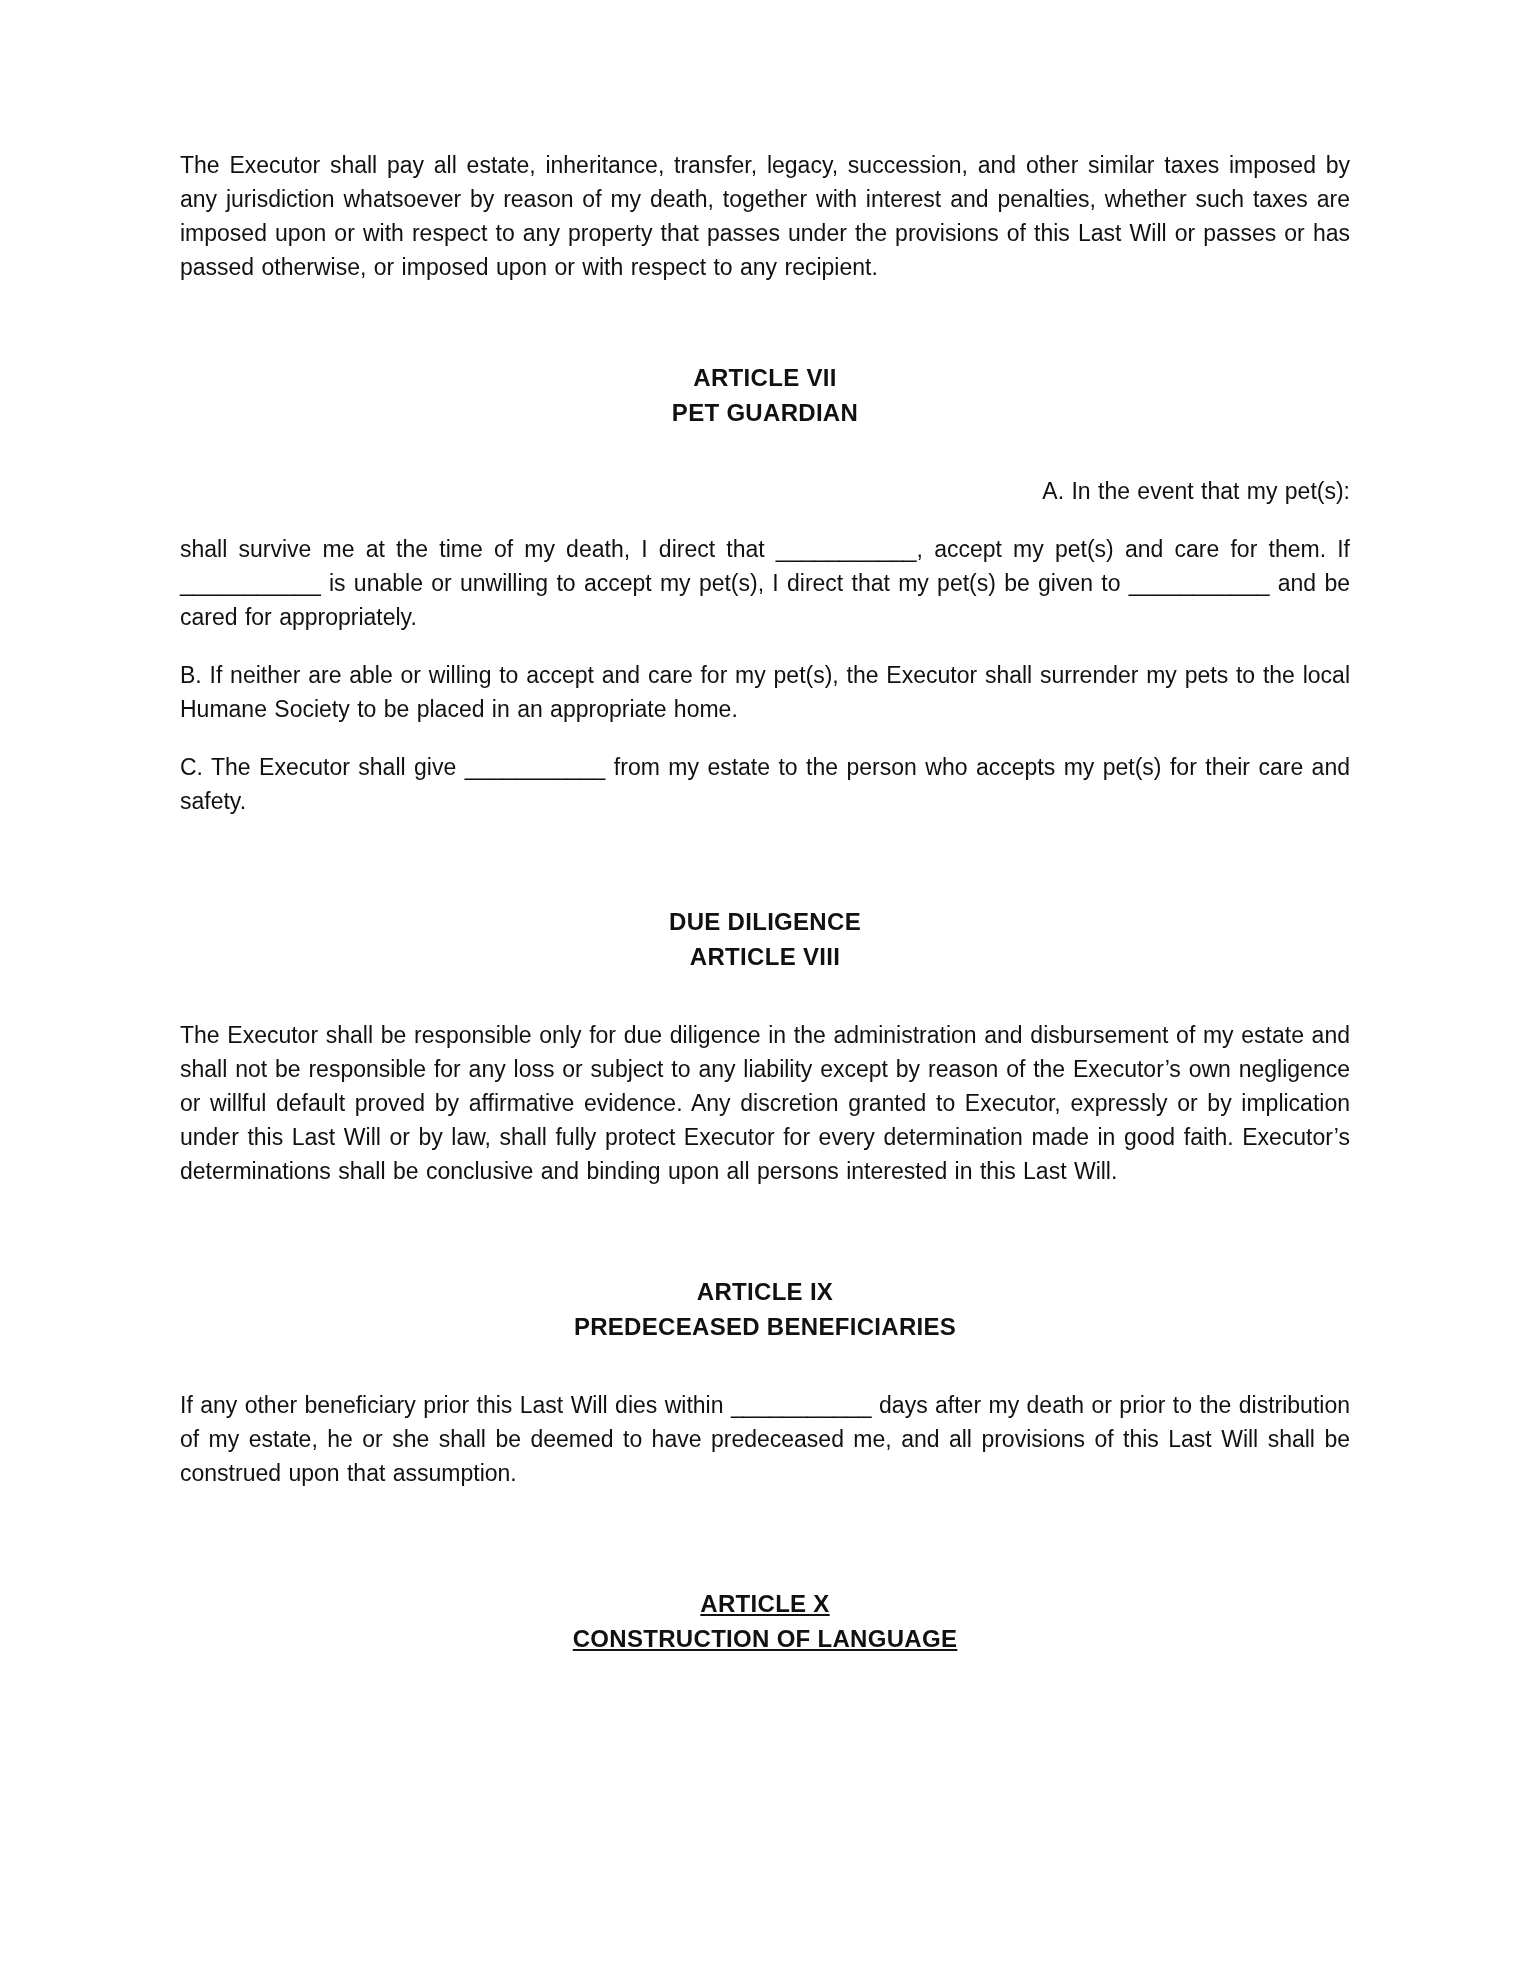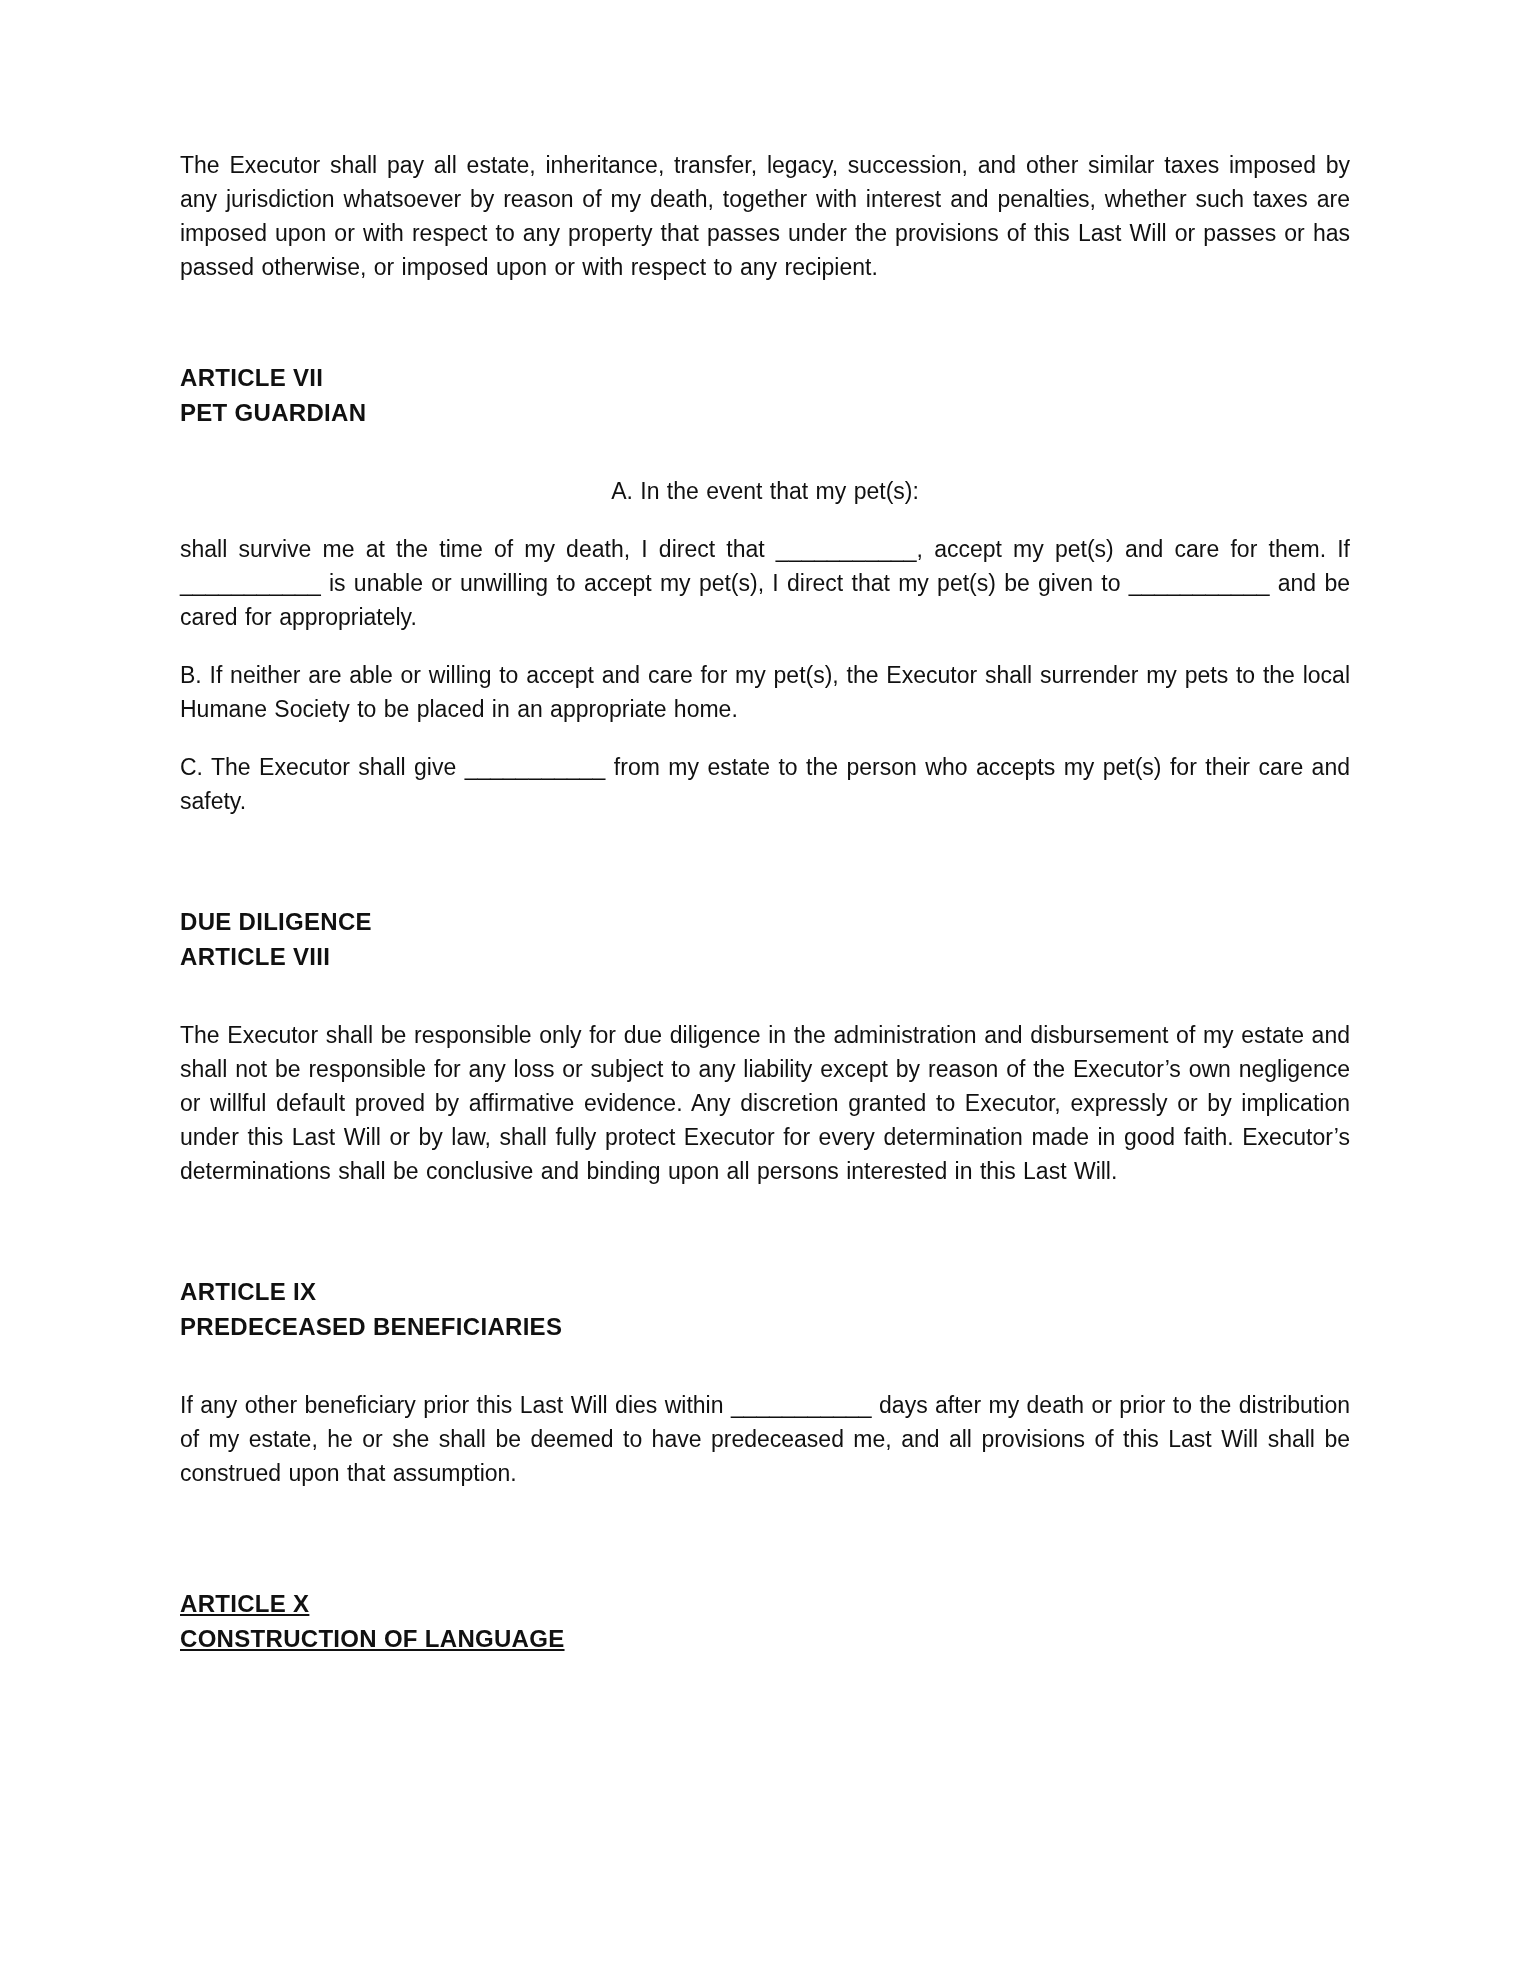--- a/index.html
+++ b/index.html
@@ -25,24 +25,25 @@
 
   .para {
     font-size: 23px;
     line-height: 34px;
     text-align: justify;
     margin: 0 0 24px 0;
     word-spacing: 1px;
   }
 
   .para.single {
-    text-align: center;
+    text-align: right;
   }
 
   .article-heading {
+    text-align: center;
     margin: 86px 0 44px 0;
   }
 
   .article-heading .h-line {
     font-size: 24px;
     font-weight: bold;
     line-height: 35px;
     letter-spacing: 0.3px;
   }
 

